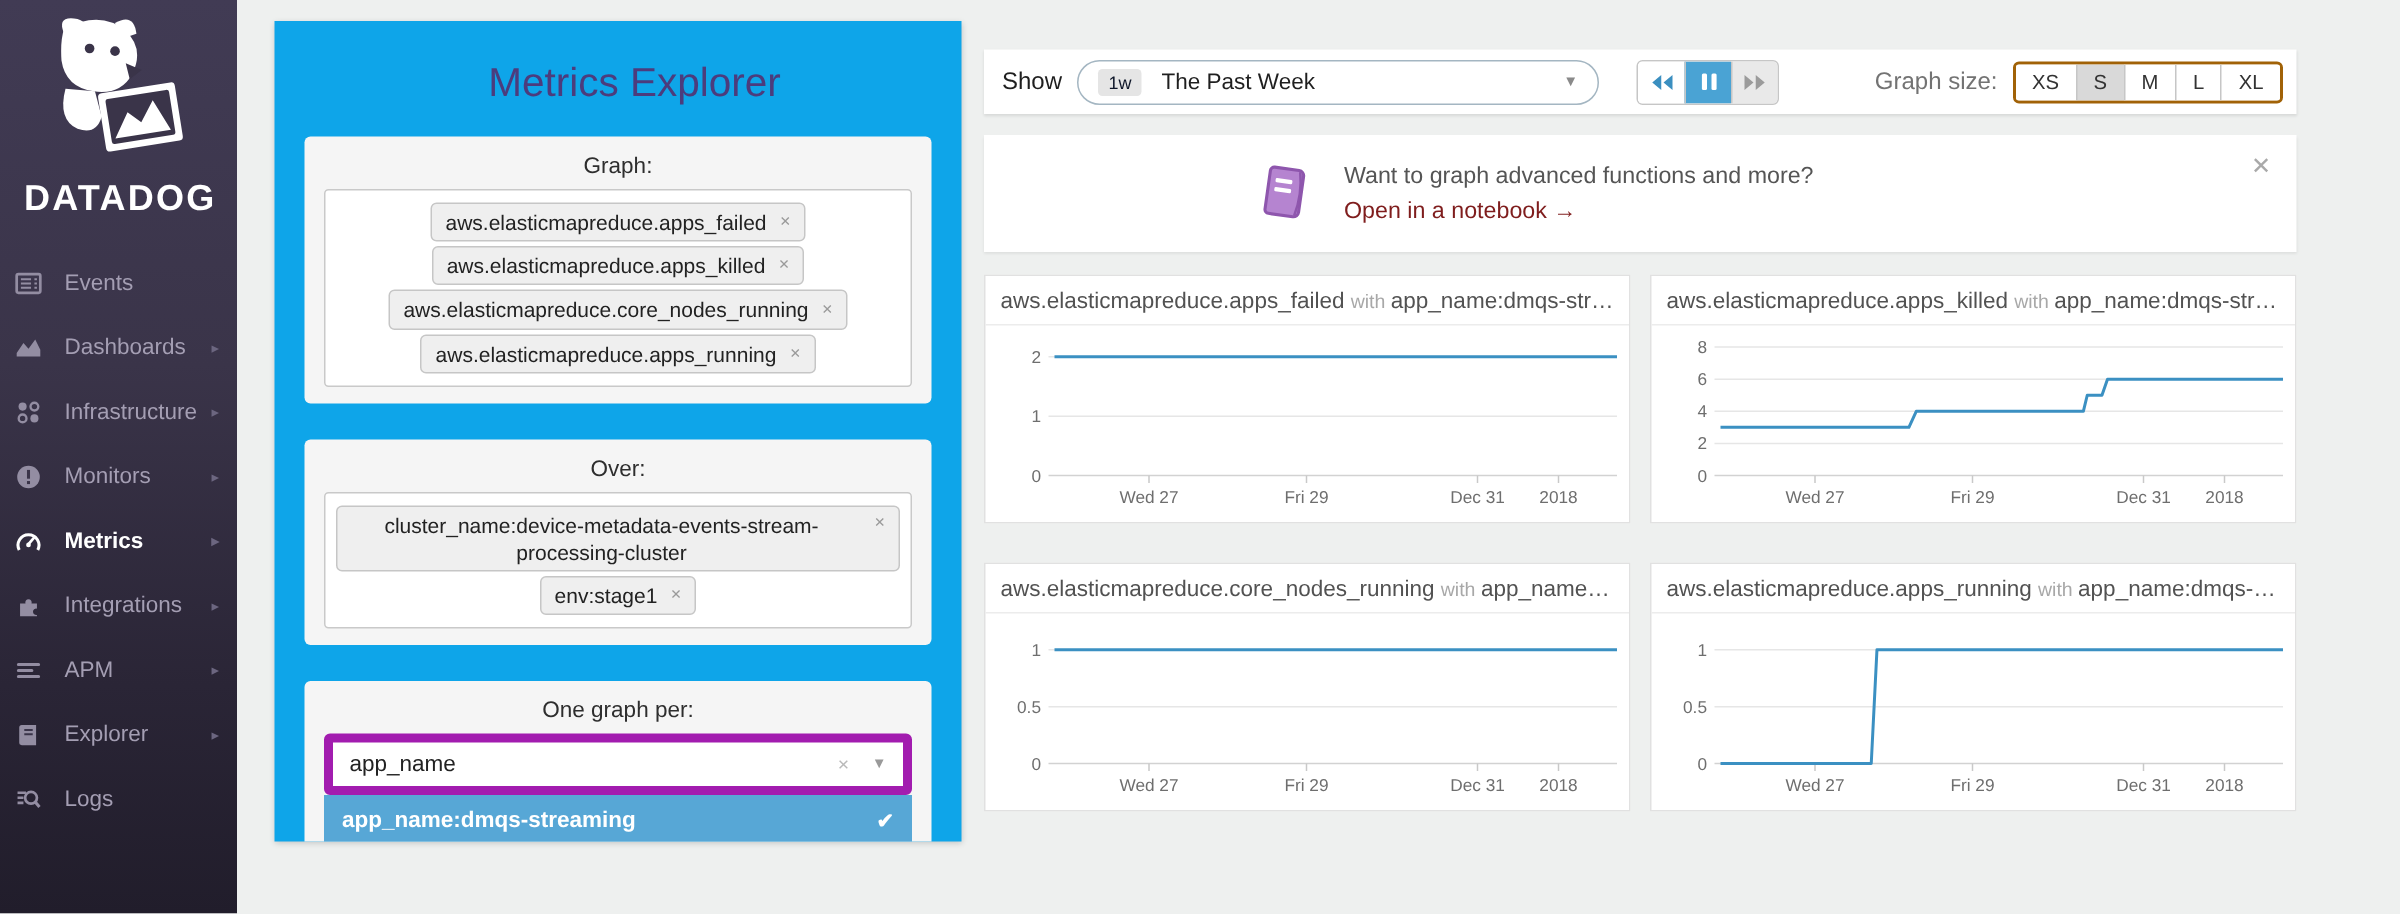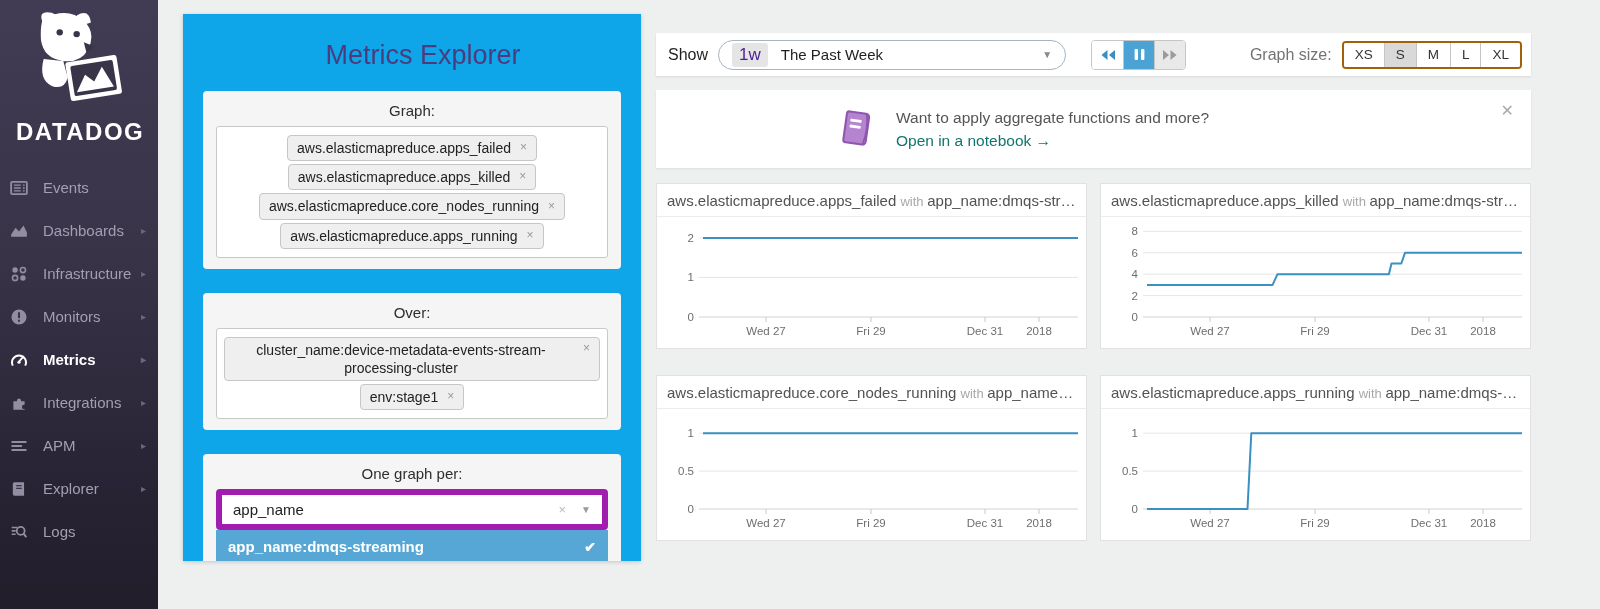--- a/index.html
+++ b/index.html
@@ -69,21 +69,21 @@
   .topbar {
     position:absolute; left:656px; top:33px; width:875px; height:43px;
     background:#fff; box-shadow:0 1px 2px rgba(0,0,0,.10);
     display:flex; align-items:center;
   }
   .show-label { font-size:16px; color:#1f1f1f; margin:0 10px 0 12px; }
   .range-select {
     display:flex; align-items:center; width:348px; height:30px;
     border:1px solid #a4b6c2; border-radius:15px; background:#fff; padding:0 13px; cursor:pointer;
   }
-  .range-badge { background:#e5e5e5; border-radius:3px; padding:2px 7px; font-size:17px; color:#4c1d95; margin-right:13px; }
+  .range-badge { background:#e5e5e5; border-radius:3px; padding:2px 7px; font-size:12px; color:#0f172a; margin-right:13px; }
   .range-text { font-size:15px; color:#1f1f1f; }
   .range-select .caret { margin-left:auto; color:#8a8a8a; font-size:10px; }
   .playback { display:flex; margin-left:25px; border:1px solid #c6c6c6; border-radius:4px; overflow:hidden; height:30px; }
   .pb-btn { width:31px; display:flex; align-items:center; justify-content:center; background:#fff; cursor:pointer; }
   .pb-btn + .pb-btn { border-left:1px solid #c6c6c6; }
   .pb-btn.pause { background:#4aa3d4; }
   .pb-btn.disabled { background:#e9e9e9; cursor:default; }
   .graph-size { margin-left:auto; display:flex; align-items:center; margin-right:9px; }
   .gs-label { font-size:16px; color:#737373; margin-right:10px; }
   .gs-group { display:flex; border:2px solid #a16207; border-radius:4px; overflow:hidden; height:28px; background:#fff; }
@@ -93,21 +93,21 @@
 
   .banner {
     position:absolute; left:656px; top:90px; width:875px; height:78px;
     background:#fff; box-shadow:0 1px 2px rgba(0,0,0,.08);
   }
   .banner-inner {
     height:100%; display:flex; align-items:center; justify-content:center;
     gap:20px; transform:translateX(-70px);
   }
   .banner-msg { font-size:15.5px; color:#555; margin-bottom:5px; }
-  .banner-link { font-size:15.5px; color:#0f766e; cursor:pointer; }
+  .banner-link { font-size:15.5px; color:#7f1d1d; cursor:pointer; }
   .banner-close { position:absolute; right:17px; top:11px; color:#a9a9a9; font-size:16px; cursor:pointer; }
 
   .charts-grid {
     position:absolute; left:656px; top:183px; width:880px;
     display:grid; grid-template-columns:431px 431px; gap:26px 13px;
   }
   .chart-card { width:431px; height:166px; background:#fff; border:1px solid #e1e1e1; }
   .chart-header {
     height:33px; line-height:33px; padding:0 10px; border-bottom:1px solid #ececec;
     font-size:15px; color:#525252; white-space:nowrap; overflow:hidden; text-overflow:ellipsis;
@@ -345,21 +345,21 @@
   <div class="banner-inner">
     <svg width="38" height="44" viewBox="0 0 44 50">
       <g transform="rotate(8 22 25)">
         <path d="M11 6 h19 a4 4 0 0 1 4 4 v28 a4 4 0 0 1 -4 4 h-19 a3 3 0 0 1 -3 -3 v-30 a3 3 0 0 1 3 -3 Z" fill="#b584d0" stroke="#8e56ad" stroke-width="2.4"></path>
         <rect x="13" y="14" width="13" height="3.4" rx="1" fill="#ffffff"></rect>
         <rect x="13" y="21" width="13" height="3.4" rx="1" fill="#ffffff"></rect>
         <path d="M31 7 q4 17 0 34" stroke="#8e56ad" stroke-width="2" fill="none"></path>
       </g>
     </svg>
     <div class="banner-text">
-      <div class="banner-msg">Want to apply aggregate functions and more?</div>
+      <div class="banner-msg">Want to graph advanced functions and more?</div>
       <div class="banner-link">Open in a notebook →</div>
     </div>
   </div>
   <span class="banner-close">✕</span>
 </div>
 
 <div class="charts-grid" id="charts-grid">
     <div class="chart-card">
       <div class="chart-header"><span>aws.elasticmapreduce.apps_failed </span><span class="with">with </span><span>app_name:dmqs-streaming</span></div>
       <div class="chart-svg-wrap">

